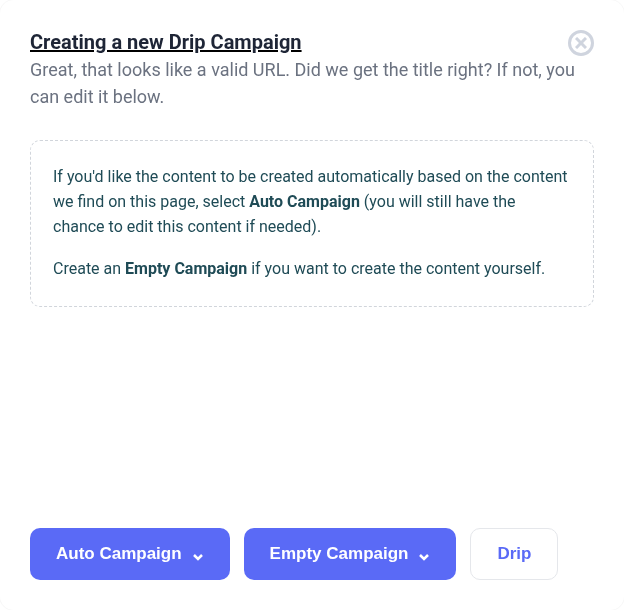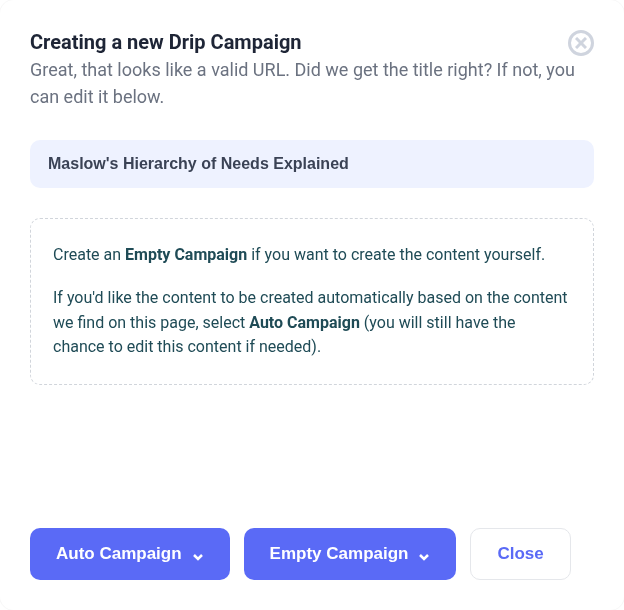--- a/index.html
+++ b/index.html
@@ -19,20 +19,21 @@
       background: #fff;
       border-radius: 14px;
       padding: 30px;
       position: relative;
       box-shadow: 0 0 0 1px rgba(0,0,0,0.03);
     }
     .header {
       display: flex;
       justify-content: space-between;
       align-items: flex-start;
+      text-decoration: underline;
     }
     .title {
       font-size: 20px;
       font-weight: 700;
       color: #1e2536;
     }
     .close-x {
       width: 26px;
       height: 26px;
       border-radius: 50%;
@@ -135,30 +136,27 @@
     <div class="close-x">
       <svg viewBox="0 0 12 12">
           <line x1="1" y1="1" x2="11" y2="11"></line>
           <line x1="11" y1="1" x2="1" y2="11"></line>
         </svg>
     </div>
   </div>
 
   <p class="subtitle">Great, that looks like a valid URL. Did we get the title right? If not, you can edit it below.</p>
 
-  <div class="input-row">
-    <input type="text" class="title-input" value="Maslow's Hierarchy of Needs Explained" style="">
-  </div>
 
   <div class="info-box">
     <p>
-      <span>Create an </span><strong>Empty Campaign</strong><span> if you want to create the content yourself.</span>
+      <span>If you'd like the content to be created automatically based on the content we find on this page, select </span><strong>Auto Campaign</strong><span> (you will still have the chance to edit this content if needed).</span>
     </p>
     <p>
-      <span>If you'd like the content to be created automatically based on the content we find on this page, select </span><strong>Auto Campaign</strong><span> (you will still have the chance to edit this content if needed).</span>
+      <span>Create an </span><strong>Empty Campaign</strong><span> if you want to create the content yourself.</span>
     </p>
   </div>
 
   <div class="footer">
     <button class="btn btn-primary">
       <span>Auto Campaign</span>
       <span class="chevron">
         <svg viewBox="0 0 12 12">
             <polyline points="2,4 6,8 10,4"></polyline>
           </svg>
@@ -166,16 +164,16 @@
     </button>
     <button class="btn btn-primary">
       <span>Empty Campaign</span>
       <span class="chevron">
         <svg viewBox="0 0 12 12">
             <polyline points="2,4 6,8 10,4"></polyline>
           </svg>
       </span>
     </button>
     <button class="btn btn-secondary">
-      <span>Close</span>
+      <span>Drip</span>
     </button>
   </div>
 </div>
 
 </body></html>

